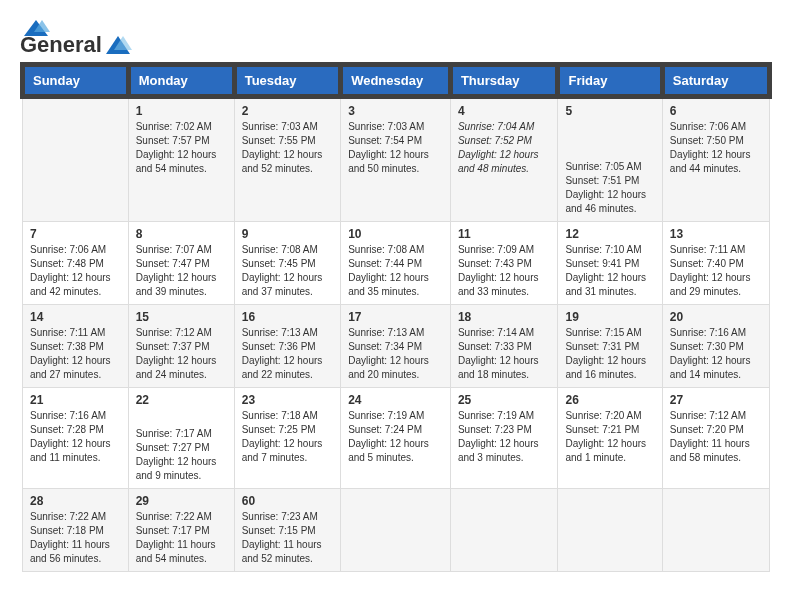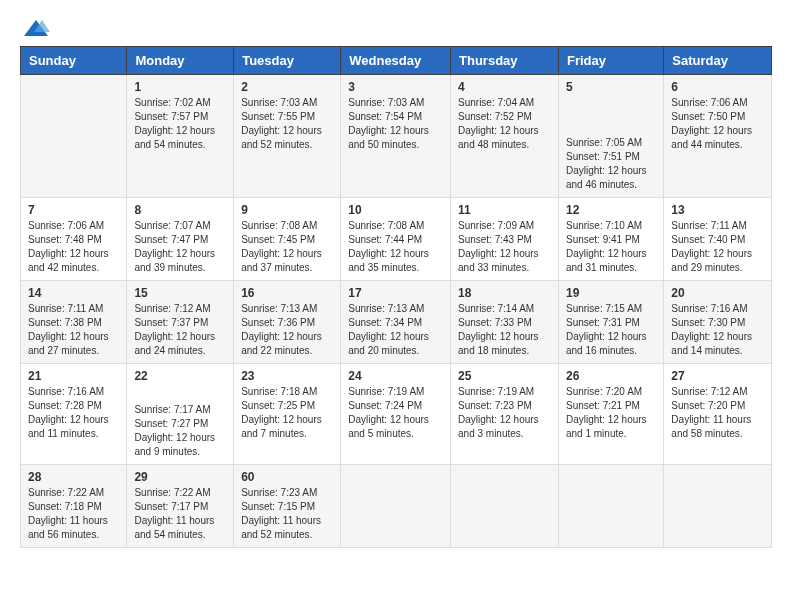--- a/index.html
+++ b/index.html
@@ -56,21 +56,21 @@
       border-collapse: collapse;
       border: 1px solid #ccc;
     }
     .calendar th {
       background-color: #2a6bbf;
       color: #fff;
       text-align: left;
       padding: 6px 8px;
       font-size: 13px;
       font-weight: bold;
-      border: 1px solid #404040;
+      border: 5px solid #404040;
     }
     .calendar td {
       vertical-align: top;
       padding: 5px 7px;
       border: 1px solid #ddd;
       font-size: 11px;
       color: #333;
       width: 113px;
       min-height: 80px;
     }
@@ -101,20 +101,27 @@
 <div class="page">
   <div class="header-row">
     <div class="logo-area">
       <div class="logo-text">
         <span class="logo-general"></span>
         <svg class="logo-icon" viewBox="0 0 28 22">
           <polygon points="14,2 26,18 2,18" fill="#1a6dbf"></polygon>
           <polygon points="20,2 28,14 12,14" fill="#5aaae0" opacity="0.7"></polygon>
         </svg>
         <br>
+      </div>
+      <div style="display:flex;align-items:center;margin-top:-10px;">
+        <span style="font-size:22px;font-weight:bold;color:#333;">General</span>
+        <svg width="28" height="22" viewBox="0 0 28 22" style="margin:0 2px;">
+          <polygon points="14,2 26,20 2,20" fill="#1a6dbf"></polygon>
+          <polygon points="19,2 28,16 10,16" fill="#7bbfe8" opacity="0.6"></polygon>
+        </svg>
       </div>
       <div style="margin-top:-6px;">
         <span style="font-size:22px;font-weight:bold;color:#1a6dbf;"></span>
       </div>
     </div>
     <div class="title-area">
       <div class="month-title"></div>
       <div class="location-subtitle"></div>
     </div>
   </div>
@@ -151,21 +158,21 @@
           </td>
           <td>
             <span class="day-num">3</span>
             <div class="day-info" style="white-space: pre-line;">Sunrise: 7:03 AM
 Sunset: 7:54 PM
 Daylight: 12 hours
 and 50 minutes.</div>
           </td>
           <td>
             <span class="day-num">4</span>
-            <div class="day-info" style="white-space: pre-line;">Sunrise: 7:04 AM
+            <div class="day-info" style="white-space: pre-line; font-style: italic;">Sunrise: 7:04 AM
 Sunset: 7:52 PM
 Daylight: 12 hours
 and 48 minutes.</div>
           </td>
           <td>
             <span class="day-num">5</span>
             <div class="day-info" style="white-space: pre-line; margin-top: 42px;">Sunrise: 7:05 AM
 Sunset: 7:51 PM
 Daylight: 12 hours
 and 46 minutes.</div>

